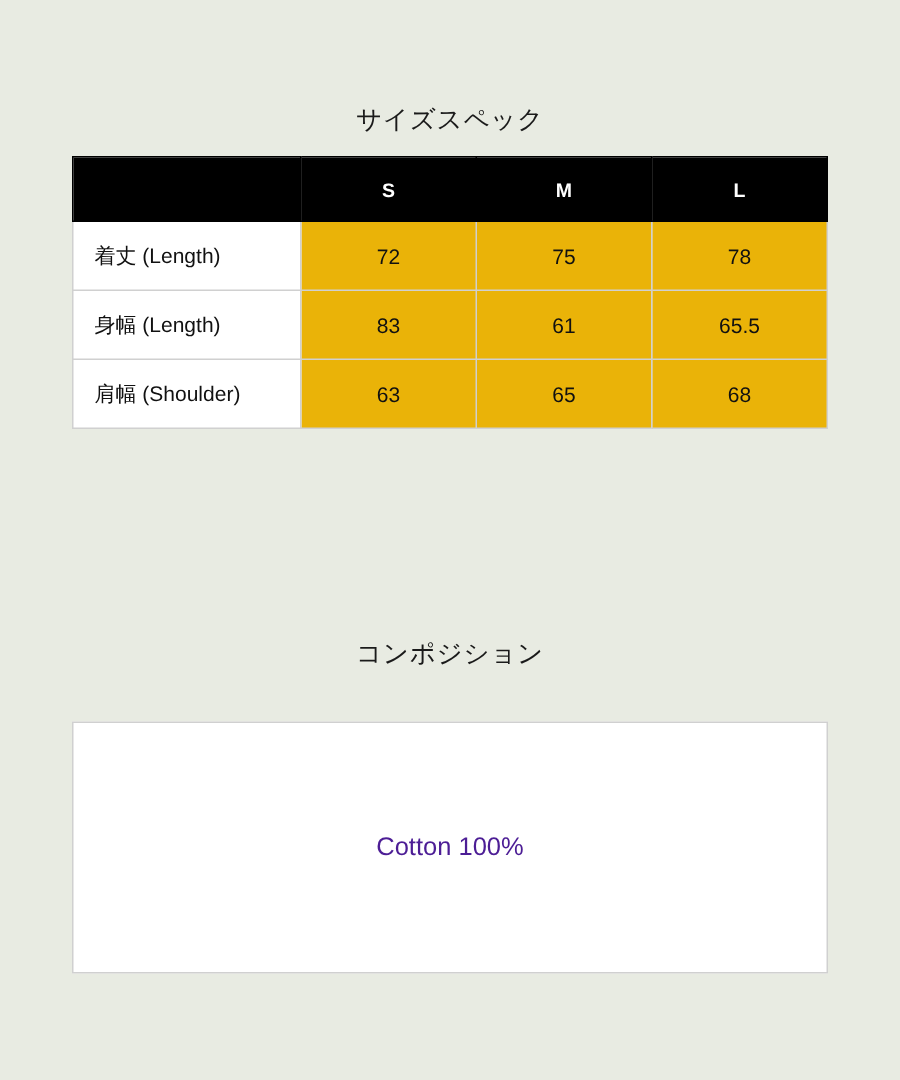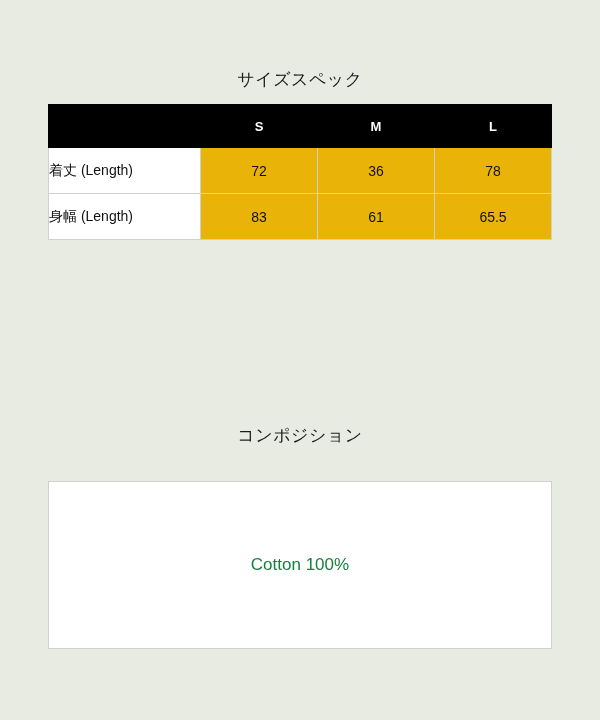--- a/index.html
+++ b/index.html
@@ -58,20 +58,21 @@
     font-size: 13px;
     font-weight: bold;
     height: 42px;
     text-align: center;
   }
   .size-table thead th.corner {
     background: #000000;
   }
   .size-table tbody th {
     text-align: left;
+    padding-left: 14px;
     font-weight: 400;
     font-size: 14px;
     color: #111111;
     background: #ffffff;
   }
   .size-table tbody td {
     text-align: center;
     color: #111111;
     background: #eab308;
   }
@@ -92,21 +93,21 @@
     height: 168px;
     background: #ffffff;
     border: 1px solid #d0d0d0;
     box-sizing: border-box;
     display: flex;
     align-items: center;
     justify-content: center;
   }
   .composition-text {
     font-size: 17px;
-    color: #15803d;
+    color: #4c1d95;
     font-weight: 400;
   }
 </style>
 </head>
 <body>
 
 <div class="page">
 
   <div class="section-title" id="size-spec-title">サイズスペック</div>
 
@@ -122,28 +123,34 @@
         <th class="corner"></th>
         <th>S</th>
         <th>M</th>
         <th>L</th>
       </tr>
     </thead>
     <tbody>
       <tr>
         <th>着丈 (Length)</th>
         <td>72</td>
-        <td>36</td>
+        <td>75</td>
         <td>78</td>
       </tr>
       <tr>
         <th>身幅 (Length)</th>
         <td>83</td>
         <td>61</td>
         <td>65.5</td>
+      </tr>
+      <tr>
+        <th>肩幅 (Shoulder)</th>
+        <td>63</td>
+        <td>65</td>
+        <td>68</td>
       </tr>
     </tbody>
   </table>
 
   <div class="section-title" id="composition-title">コンポジション</div>
 
   <div class="composition-box">
     <div class="composition-text">Cotton 100%</div>
   </div>
 

